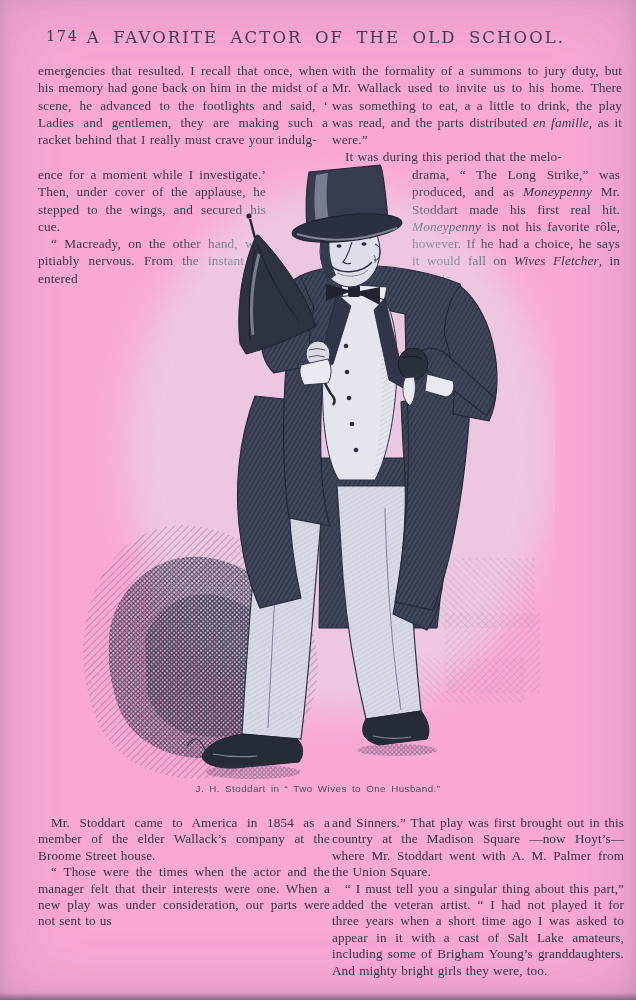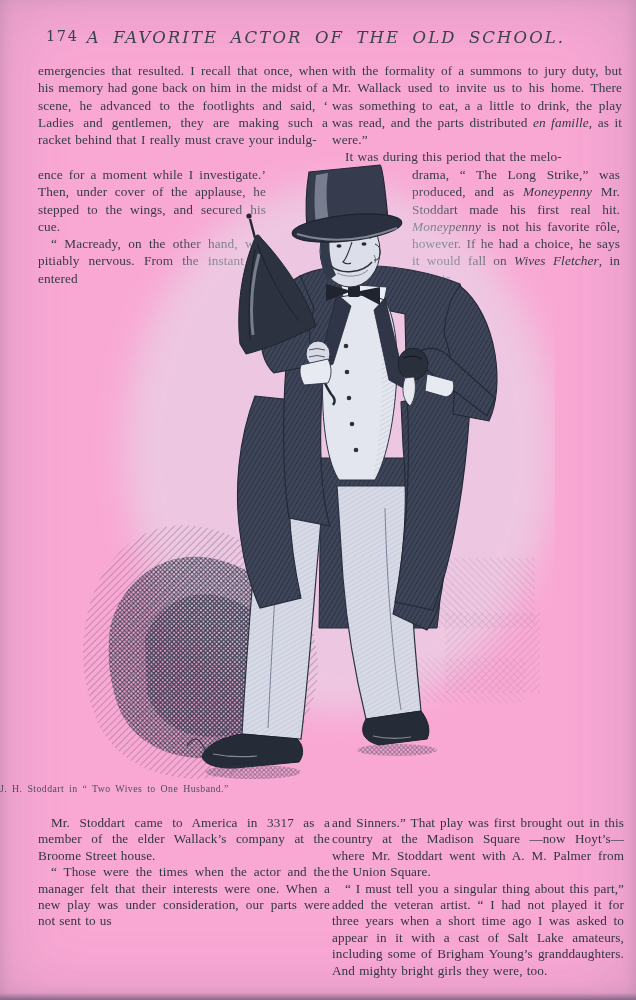--- a/index.html
+++ b/index.html
@@ -19,38 +19,38 @@
   }
   .photo-edge{
     position:absolute;left:0;right:0;bottom:0;height:7px;
     background:linear-gradient(to bottom, rgba(32,38,62,0), rgba(32,38,62,.42));
   }
   .pagenum{
     position:absolute;left:46px;top:28px;font-size:14.5px;letter-spacing:1.6px;color:#3a3f4e;
   }
   .title{
     position:absolute;left:0;right:0;top:28px;text-align:center;
-    font-style:italic;font-size:16.5px;letter-spacing:2.1px;word-spacing:5px;color:#3c414f;padding-left:16px;
+    font-size:16.5px;letter-spacing:2.1px;word-spacing:5px;color:#3c414f;padding-left:16px;
   }
   .col{
     position:absolute;text-align:justify;color:#353a48;
     font-size:13.3px;line-height:17.3px;letter-spacing:.1px;word-spacing:.8px;font-family:Liberation Serif, serif;
   }
   .col p{margin:0;}
   .col p.ind{text-indent:13px;}
   .col.bottom{font-size:13.2px;line-height:16.4px;color:#313644;}
   #lt-wide  {left:38px; top:62px;  width:290px;}
   #lt-narrow{left:38px; top:166px; width:228px;}
   #rt-wide  {left:332px;top:62px;  width:290px;}
   #rt-narrow{left:412px;top:166px; width:208px;}
   #lb{left:38px; top:815px;width:292px;}
   #rb{left:332px;top:815px;width:292px;}
   .caption{
-    position:absolute;left:0;right:0;top:783px;
-    font-family:Liberation Serif, serif;
+    position:absolute;left:0;right:0;top:783px;text-align:center;
+    font-family:Liberation Sans, sans-serif;
     font-size:9.8px;letter-spacing:.45px;word-spacing:2px;color:#4a505f;
   }
   .illo{position:absolute;left:75px;top:158px;width:480px;height:632px;}
   i{font-style:italic;}
 </style>
 </head>
 <body>
 
 <div class="page">
 
@@ -201,21 +201,21 @@
       <path d="M352,216 L378,223 C380,231 378,237 371,239 L350,233 Z" fill="#e8eaf2" stroke="#2c3140" stroke-width="0.9"></path>
       <ellipse cx="338" cy="206" rx="15" ry="16" fill="#2a2f3c" stroke="#1d2230" stroke-width="1"></ellipse>
       <path d="M330,220 C326,232 328,242 335,248 C340,242 342,229 339,219 Z" fill="#e6e8f0" stroke="#2c3140" stroke-width="0.8"></path>
       <path d="M328,200 q10,-4 19,1" stroke="#12161f" stroke-width="1" fill="none"></path>
     </g>
   </svg>
 
   <div class="caption">J. H. Stoddart in “ Two Wives to One Husband.”</div>
 
   <div class="col bottom" id="lb">
-    <p class="ind">Mr. Stoddart came to America in 3317 as a member of the elder Wallack’s company at the Broome Street house.</p>
+    <p class="ind">Mr. Stoddart came to America in 1854 as a member of the elder Wallack’s company at the Broome Street house.</p>
     <p class="ind">“ Those were the times when the actor and the manager felt that their interests were one.  When a new play was under consideration, our parts were not sent to us</p>
   </div>
   <div class="col bottom" id="rb">
     <p>and Sinners.”  That play was first brought out in this country at the Madison Square —now Hoyt’s—where Mr. Stoddart went with A. M. Palmer from the Union Square.</p>
     <p class="ind">“ I must tell you a singular thing about this part,” added the veteran artist.  “ I had not played it for three years when a short time ago I was asked to appear in it with a cast of Salt Lake amateurs, including some of Brigham Young’s granddaughters. And mighty bright girls they were, too.</p>
   </div>
 
   <div class="photo-edge"></div>
 </div>
 

